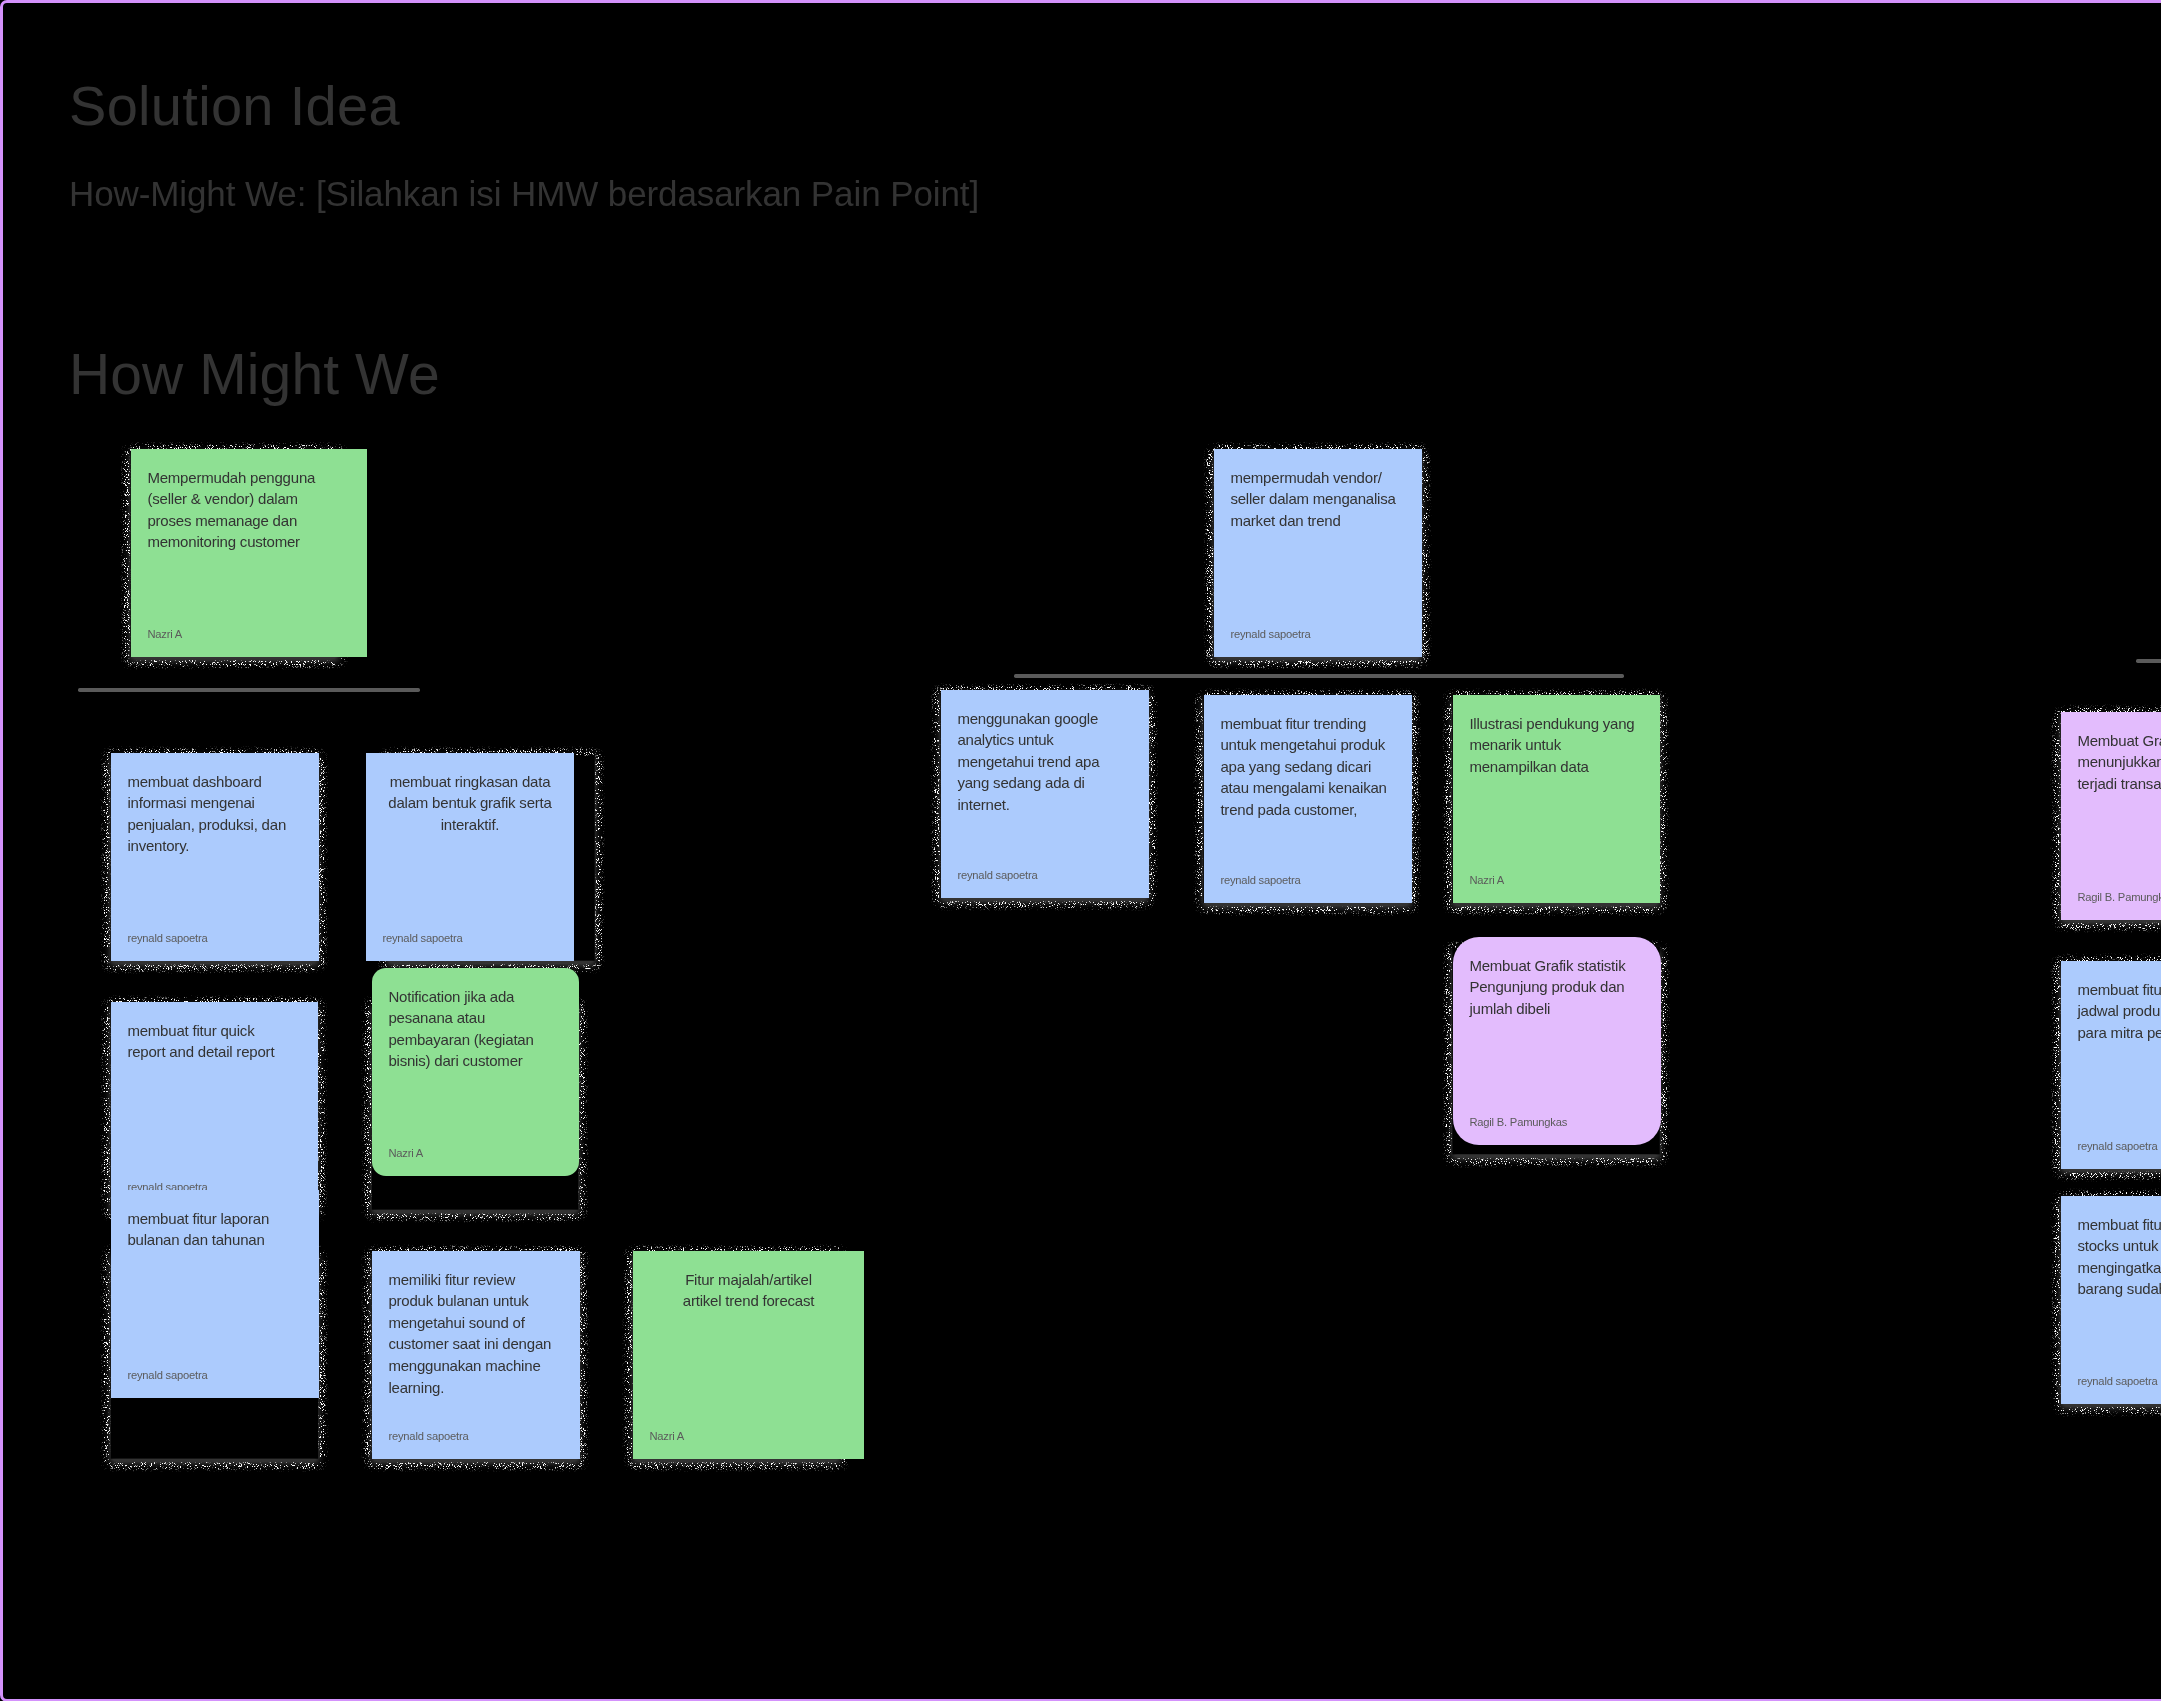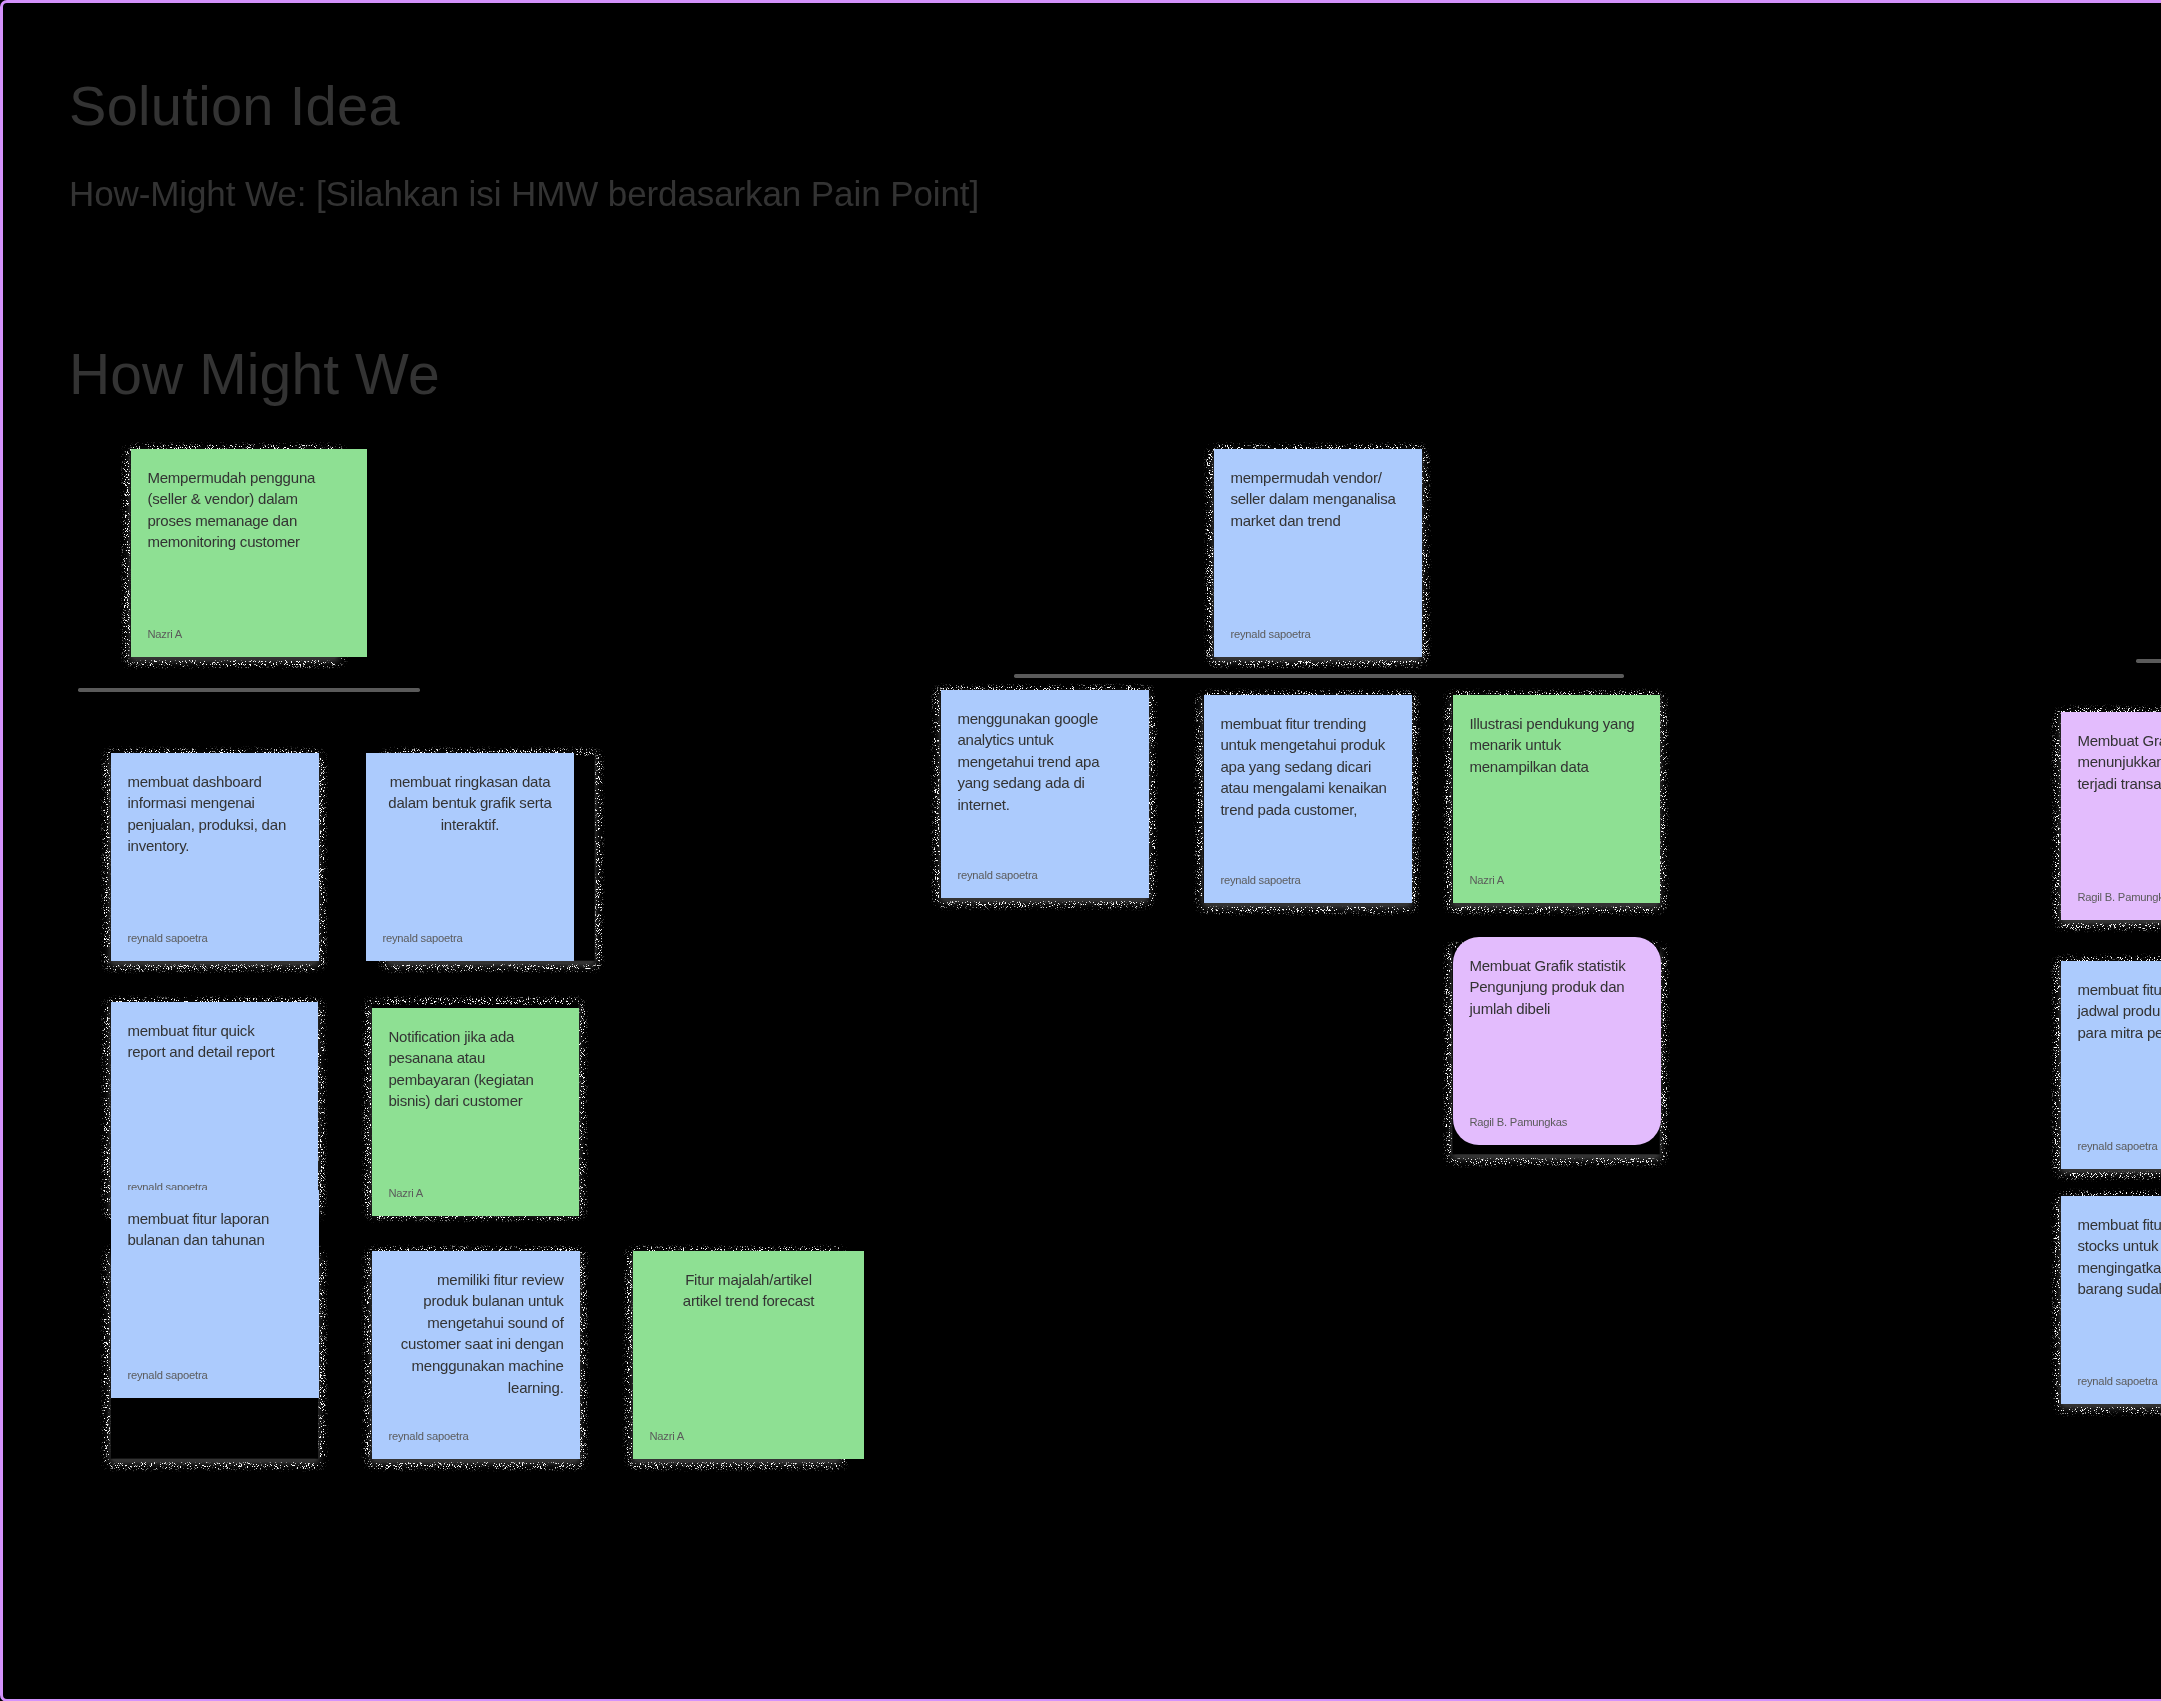--- a/index.html
+++ b/index.html
@@ -123,41 +123,41 @@
   </div>
 <div class="note c-blue" style="left:111px;top:1002px;width:207px;height:208px;">
     <div class="note-body">
       <div class="note-text">
         <div class="note-line">membuat fitur quick</div>
         <div class="note-line">report and detail report</div>
       </div>
     </div>
     <div class="note-author">reynald sapoetra</div>
   </div>
-<div class="note c-green" style="left:372px;top:1008px;width:207px;height:208px;">
+<div class="note c-green" style="left:372px;top:968px;width:207px;height:208px;border-radius:14px;">
     <div class="note-body">
       <div class="note-text">
         <div class="note-line">Notification jika ada</div>
         <div class="note-line">pesanana atau</div>
         <div class="note-line">pembayaran (kegiatan</div>
         <div class="note-line">bisnis) dari customer</div>
       </div>
     </div>
     <div class="note-author">Nazri A</div>
   </div>
 <div class="note c-blue" style="left:111px;top:1190px;width:208px;height:208px;">
     <div class="note-body">
       <div class="note-text">
         <div class="note-line">membuat fitur laporan</div>
         <div class="note-line">bulanan dan tahunan</div>
       </div>
     </div>
     <div class="note-author">reynald sapoetra</div>
   </div>
-<div class="note c-blue" style="left:372px;top:1251px;width:208px;height:208px;text-align:right;">
+<div class="note c-blue" style="left:372px;top:1251px;width:208px;height:208px;">
     <div class="note-body">
       <div class="note-text">
         <div class="note-line">memiliki fitur review</div>
         <div class="note-line">produk bulanan untuk</div>
         <div class="note-line">mengetahui sound of</div>
         <div class="note-line">customer saat ini dengan</div>
         <div class="note-line">menggunakan machine</div>
         <div class="note-line">learning.</div>
       </div>
     </div>

